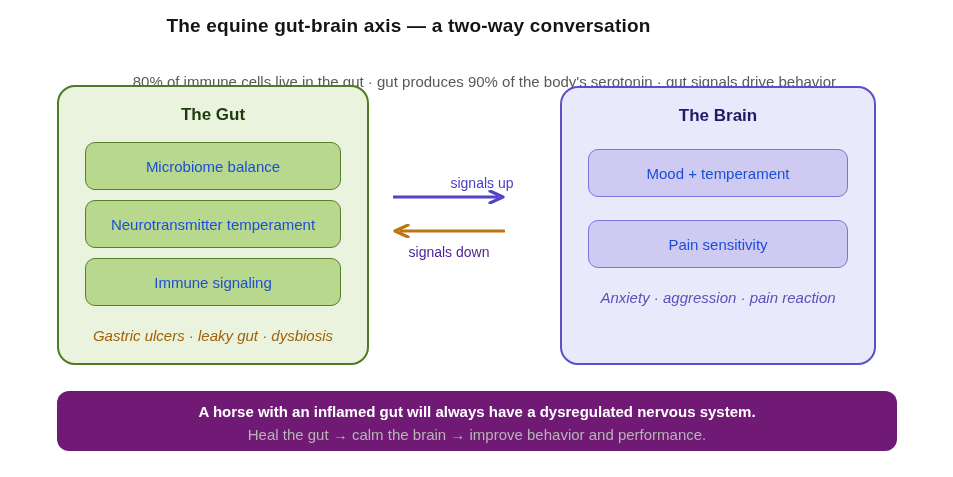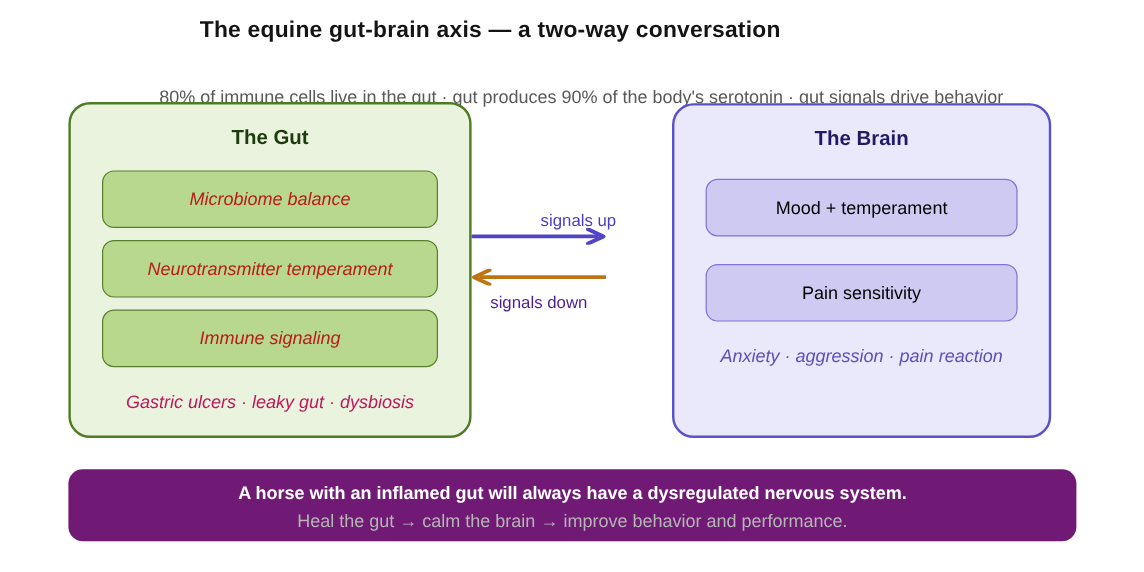--- a/index.html
+++ b/index.html
@@ -42,21 +42,21 @@
 
   
   .panel {
     position: absolute;
     box-sizing: border-box;
     border-radius: 18px;
     border: 2px solid;
   }
   .panel.gut {
     left: 57px; top: 85px;
-    width: 336px; height: 280px;
+    width: 312px; height: 280px;
     background: #eaf3de;
     border-color: #4d7c23;
   }
   .panel.brain {
     left: 560px; top: 86px;
     width: 316px; height: 279px;
     background: #eae8fb;
     border-color: #5a50c7;
   }
   .panel-title {
@@ -79,36 +79,35 @@
     border-radius: 10px;
     border: 1.5px solid;
     display: flex;
     align-items: center;
     justify-content: center;
     font-size: 15px;
   }
   .gut .item {
     background: #b7d88d;
     border-color: #587f2c;
-    color: #b91c1c;
-    font-style: italic;
+    color: #1d4ed8;
   }
   .brain .item {
     background: #cecaf2;
     border-color: #7d73d8;
-    color: #000000;
+    color: #1d4ed8;
     margin-top: 23px;
   }
   .caption {
     margin-top: 21px;
     text-align: center;
     font-style: italic;
     font-size: 15px;
   }
-  .gut .caption { color: #be185d; }
+  .gut .caption { color: #a16207; }
   .brain .caption { color: #5b51b9; }
 
   
   .arrow-label {
     position: absolute;
     left: 393px;
     width: 112px;
     text-align: center;
     font-size: 14px;
   }

